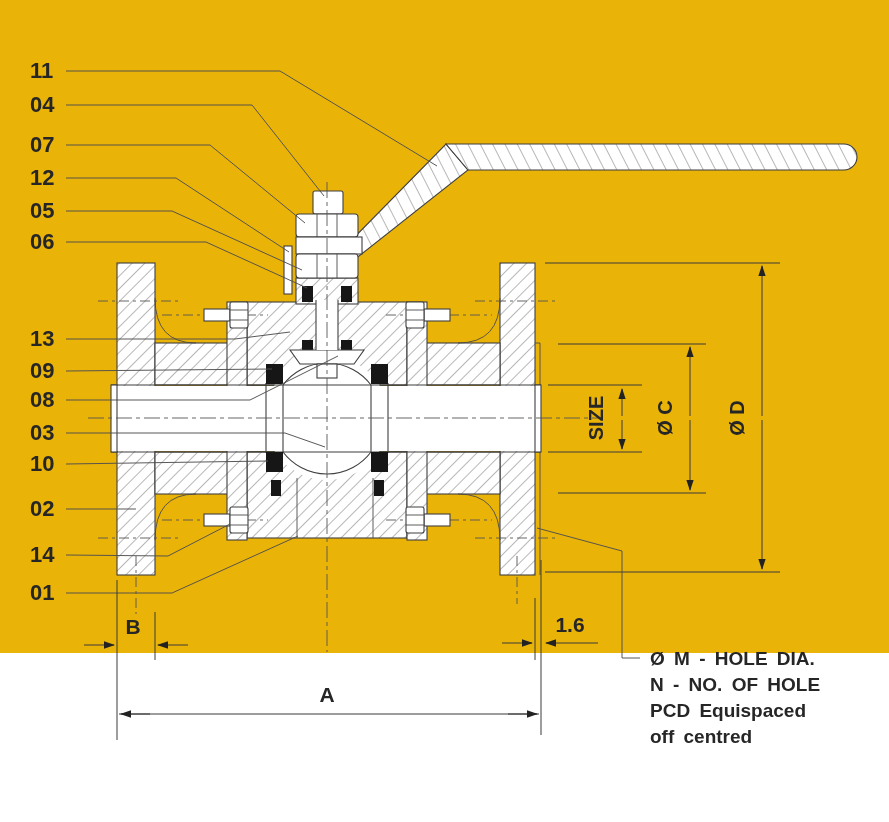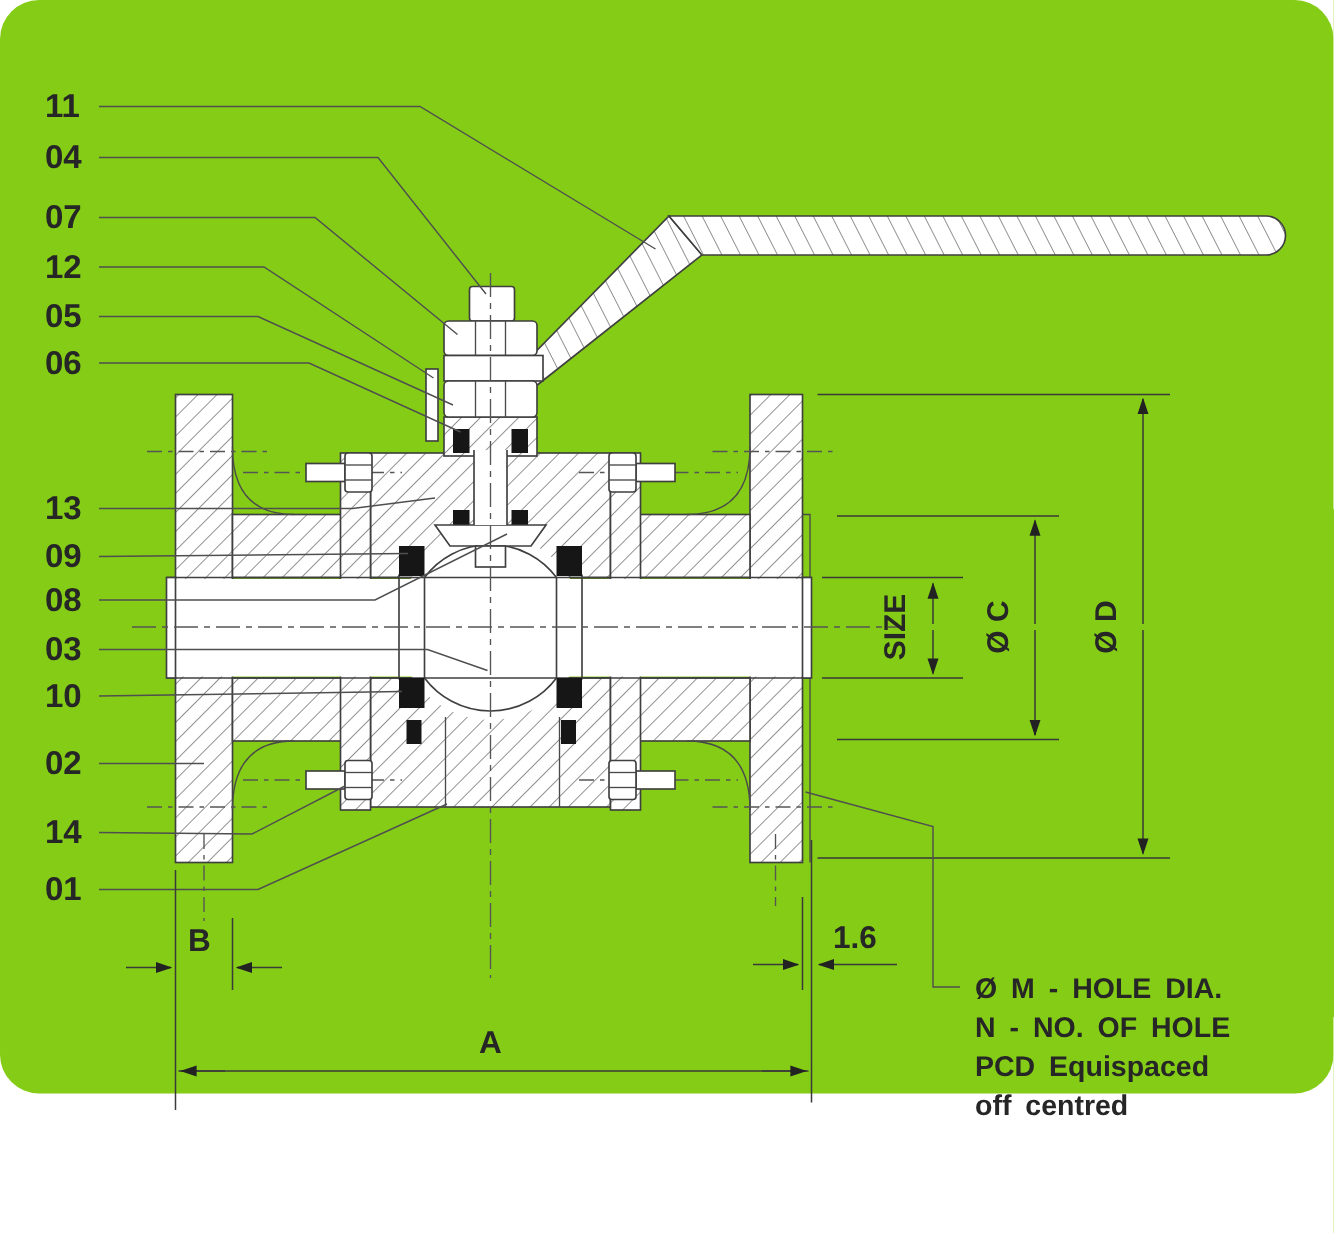--- a/index.html
+++ b/index.html
@@ -1,16 +1,16 @@
 <!DOCTYPE html>
 <html><head>
 <meta charset="utf-8">
 <style>
   html,body{margin:0;padding:0;background:#ffffff;width:889px;height:822px;overflow:hidden;}
-  #stage{width:889px;height:729px;background:#84cc16;position:relative;font-family:"Liberation Sans",sans-serif;border-radius:26px;}
+  #stage{width:889px;height:653px;background:#eab308;position:relative;font-family:"Liberation Sans",sans-serif;}
   svg{display:block;}
   .h   {fill:url(#hBody);stroke:#3f3f3f;stroke-width:1.1;}
   .hh  {fill:url(#hHandle);stroke:#3f3f3f;stroke-width:1.1;}
   .wh  {fill:#ffffff;stroke:#3f3f3f;stroke-width:1.1;}
   .cut {fill:#ffffff;stroke:none;}
   .ln  {fill:none;stroke:#3f3f3f;stroke-width:1.1;}
   .thin{fill:none;stroke:#4a4a4a;stroke-width:0.9;}
   .blk {fill:#161616;stroke:none;}
   .cl  {fill:none;stroke:#555;stroke-width:0.9;stroke-dasharray:16 4 4 4;}
   .cls {fill:none;stroke:#555;stroke-width:0.9;stroke-dasharray:10 4 3 4;}

